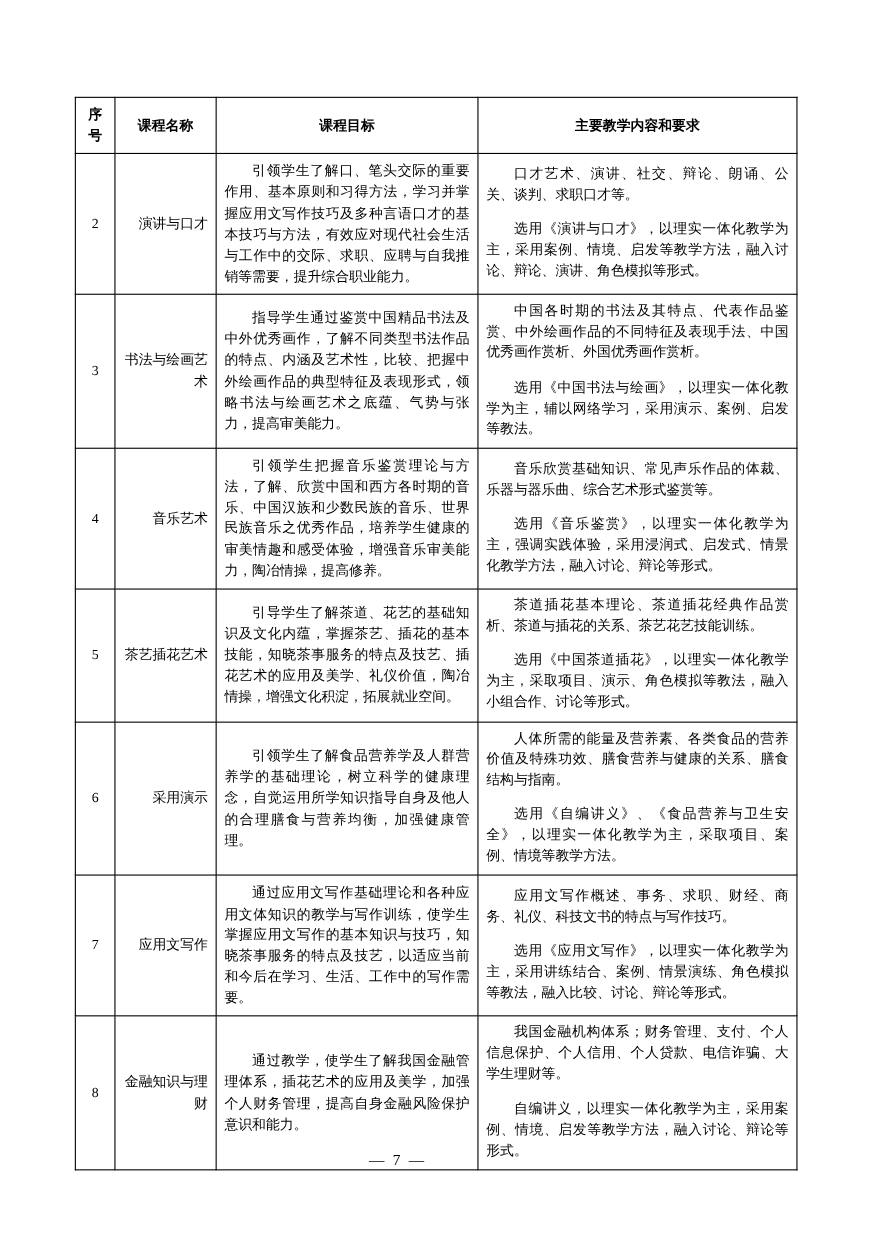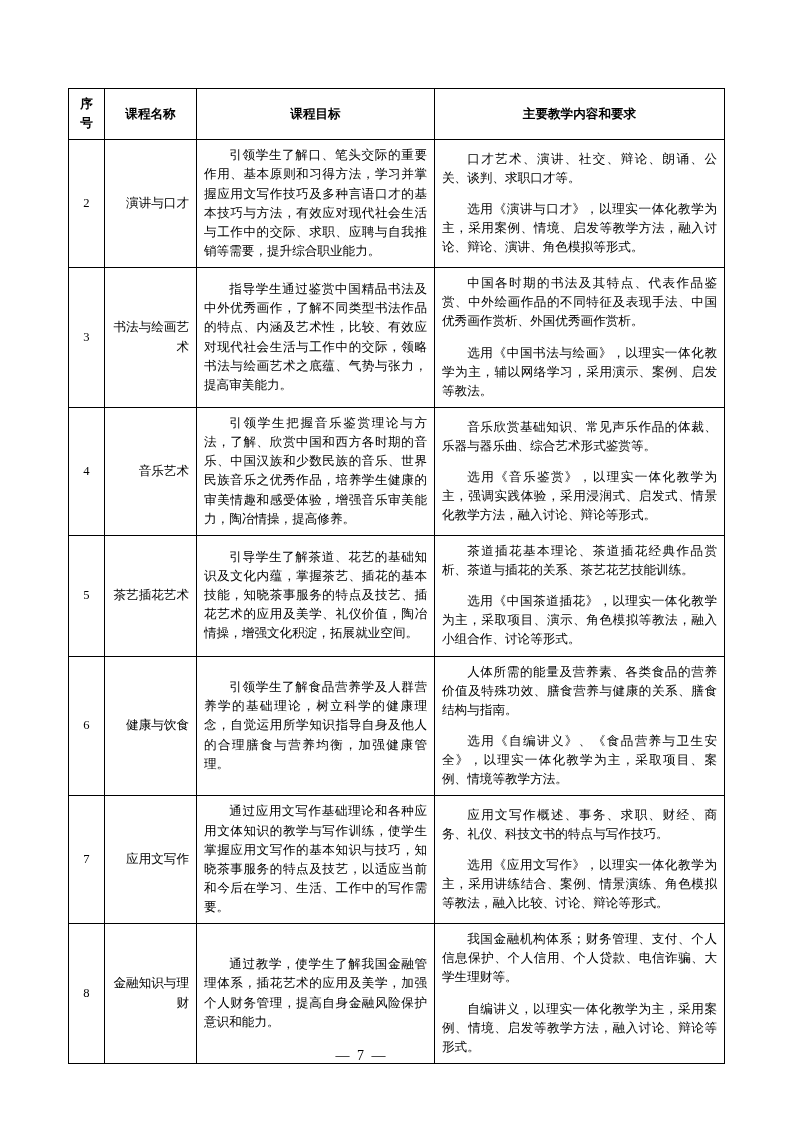--- a/index.html
+++ b/index.html
@@ -68,20 +68,21 @@
   td.cell-goal p + p,
   td.cell-content p + p {
     margin-top: 12px;
   }
   td.cell-goal {
     text-align: justify;
     margin-left: 28px;
   }
   td.cell-content {
     text-align: justify;
+    font-family: Liberation Mono, monospace;
   }
   .page-number {
     position: absolute;
     left: 0;
     right: 0;
     bottom: 58px;
     text-align: center;
     font-size: 14px;
     letter-spacing: 2px;
     font-family: "Liberation Serif", "DejaVu Serif", serif;
@@ -116,21 +117,21 @@
         </td>
         <td class="cell-content">
           <p>口才艺术、演讲、社交、辩论、朗诵、公关、谈判、求职口才等。</p>
           <p>选用《演讲与口才》，以理实一体化教学为主，采用案例、情境、启发等教学方法，融入讨论、辩论、演讲、角色模拟等形式。</p>
         </td>
       </tr>
       <tr>
         <td class="cell-no">3</td>
         <td class="cell-name">书法与绘画艺术</td>
         <td class="cell-goal">
-          <p>指导学生通过鉴赏中国精品书法及中外优秀画作，了解不同类型书法作品的特点、内涵及艺术性，比较、有效应对现代社会生活与工作中的交际，领略书法与绘画艺术之底蕴、气势与张力，提高审美能力。</p>
+          <p>指导学生通过鉴赏中国精品书法及中外优秀画作，了解不同类型书法作品的特点、内涵及艺术性，比较、把握中外绘画作品的典型特征及表现形式，领略书法与绘画艺术之底蕴、气势与张力，提高审美能力。</p>
         </td>
         <td class="cell-content">
           <p>中国各时期的书法及其特点、代表作品鉴赏、中外绘画作品的不同特征及表现手法、中国优秀画作赏析、外国优秀画作赏析。</p>
           <p>选用《中国书法与绘画》，以理实一体化教学为主，辅以网络学习，采用演示、案例、启发等教法。</p>
         </td>
       </tr>
       <tr>
         <td class="cell-no">4</td>
         <td class="cell-name">音乐艺术</td>
         <td class="cell-goal">
@@ -147,21 +148,21 @@
         <td class="cell-goal">
           <p>引导学生了解茶道、花艺的基础知识及文化内蕴，掌握茶艺、插花的基本技能，知晓茶事服务的特点及技艺、插花艺术的应用及美学、礼仪价值，陶冶情操，增强文化积淀，拓展就业空间。</p>
         </td>
         <td class="cell-content">
           <p>茶道插花基本理论、茶道插花经典作品赏析、茶道与插花的关系、茶艺花艺技能训练。</p>
           <p>选用《中国茶道插花》，以理实一体化教学为主，采取项目、演示、角色模拟等教法，融入小组合作、讨论等形式。</p>
         </td>
       </tr>
       <tr>
         <td class="cell-no">6</td>
-        <td class="cell-name">健康与饮食</td>
+        <td class="cell-name">采用演示</td>
         <td class="cell-goal">
           <p>引领学生了解食品营养学及人群营养学的基础理论，树立科学的健康理念，自觉运用所学知识指导自身及他人的合理膳食与营养均衡，加强健康管理。</p>
         </td>
         <td class="cell-content">
           <p>人体所需的能量及营养素、各类食品的营养价值及特殊功效、膳食营养与健康的关系、膳食结构与指南。</p>
           <p>选用《自编讲义》、《食品营养与卫生安全》，以理实一体化教学为主，采取项目、案例、情境等教学方法。</p>
         </td>
       </tr>
       <tr>
         <td class="cell-no">7</td>

